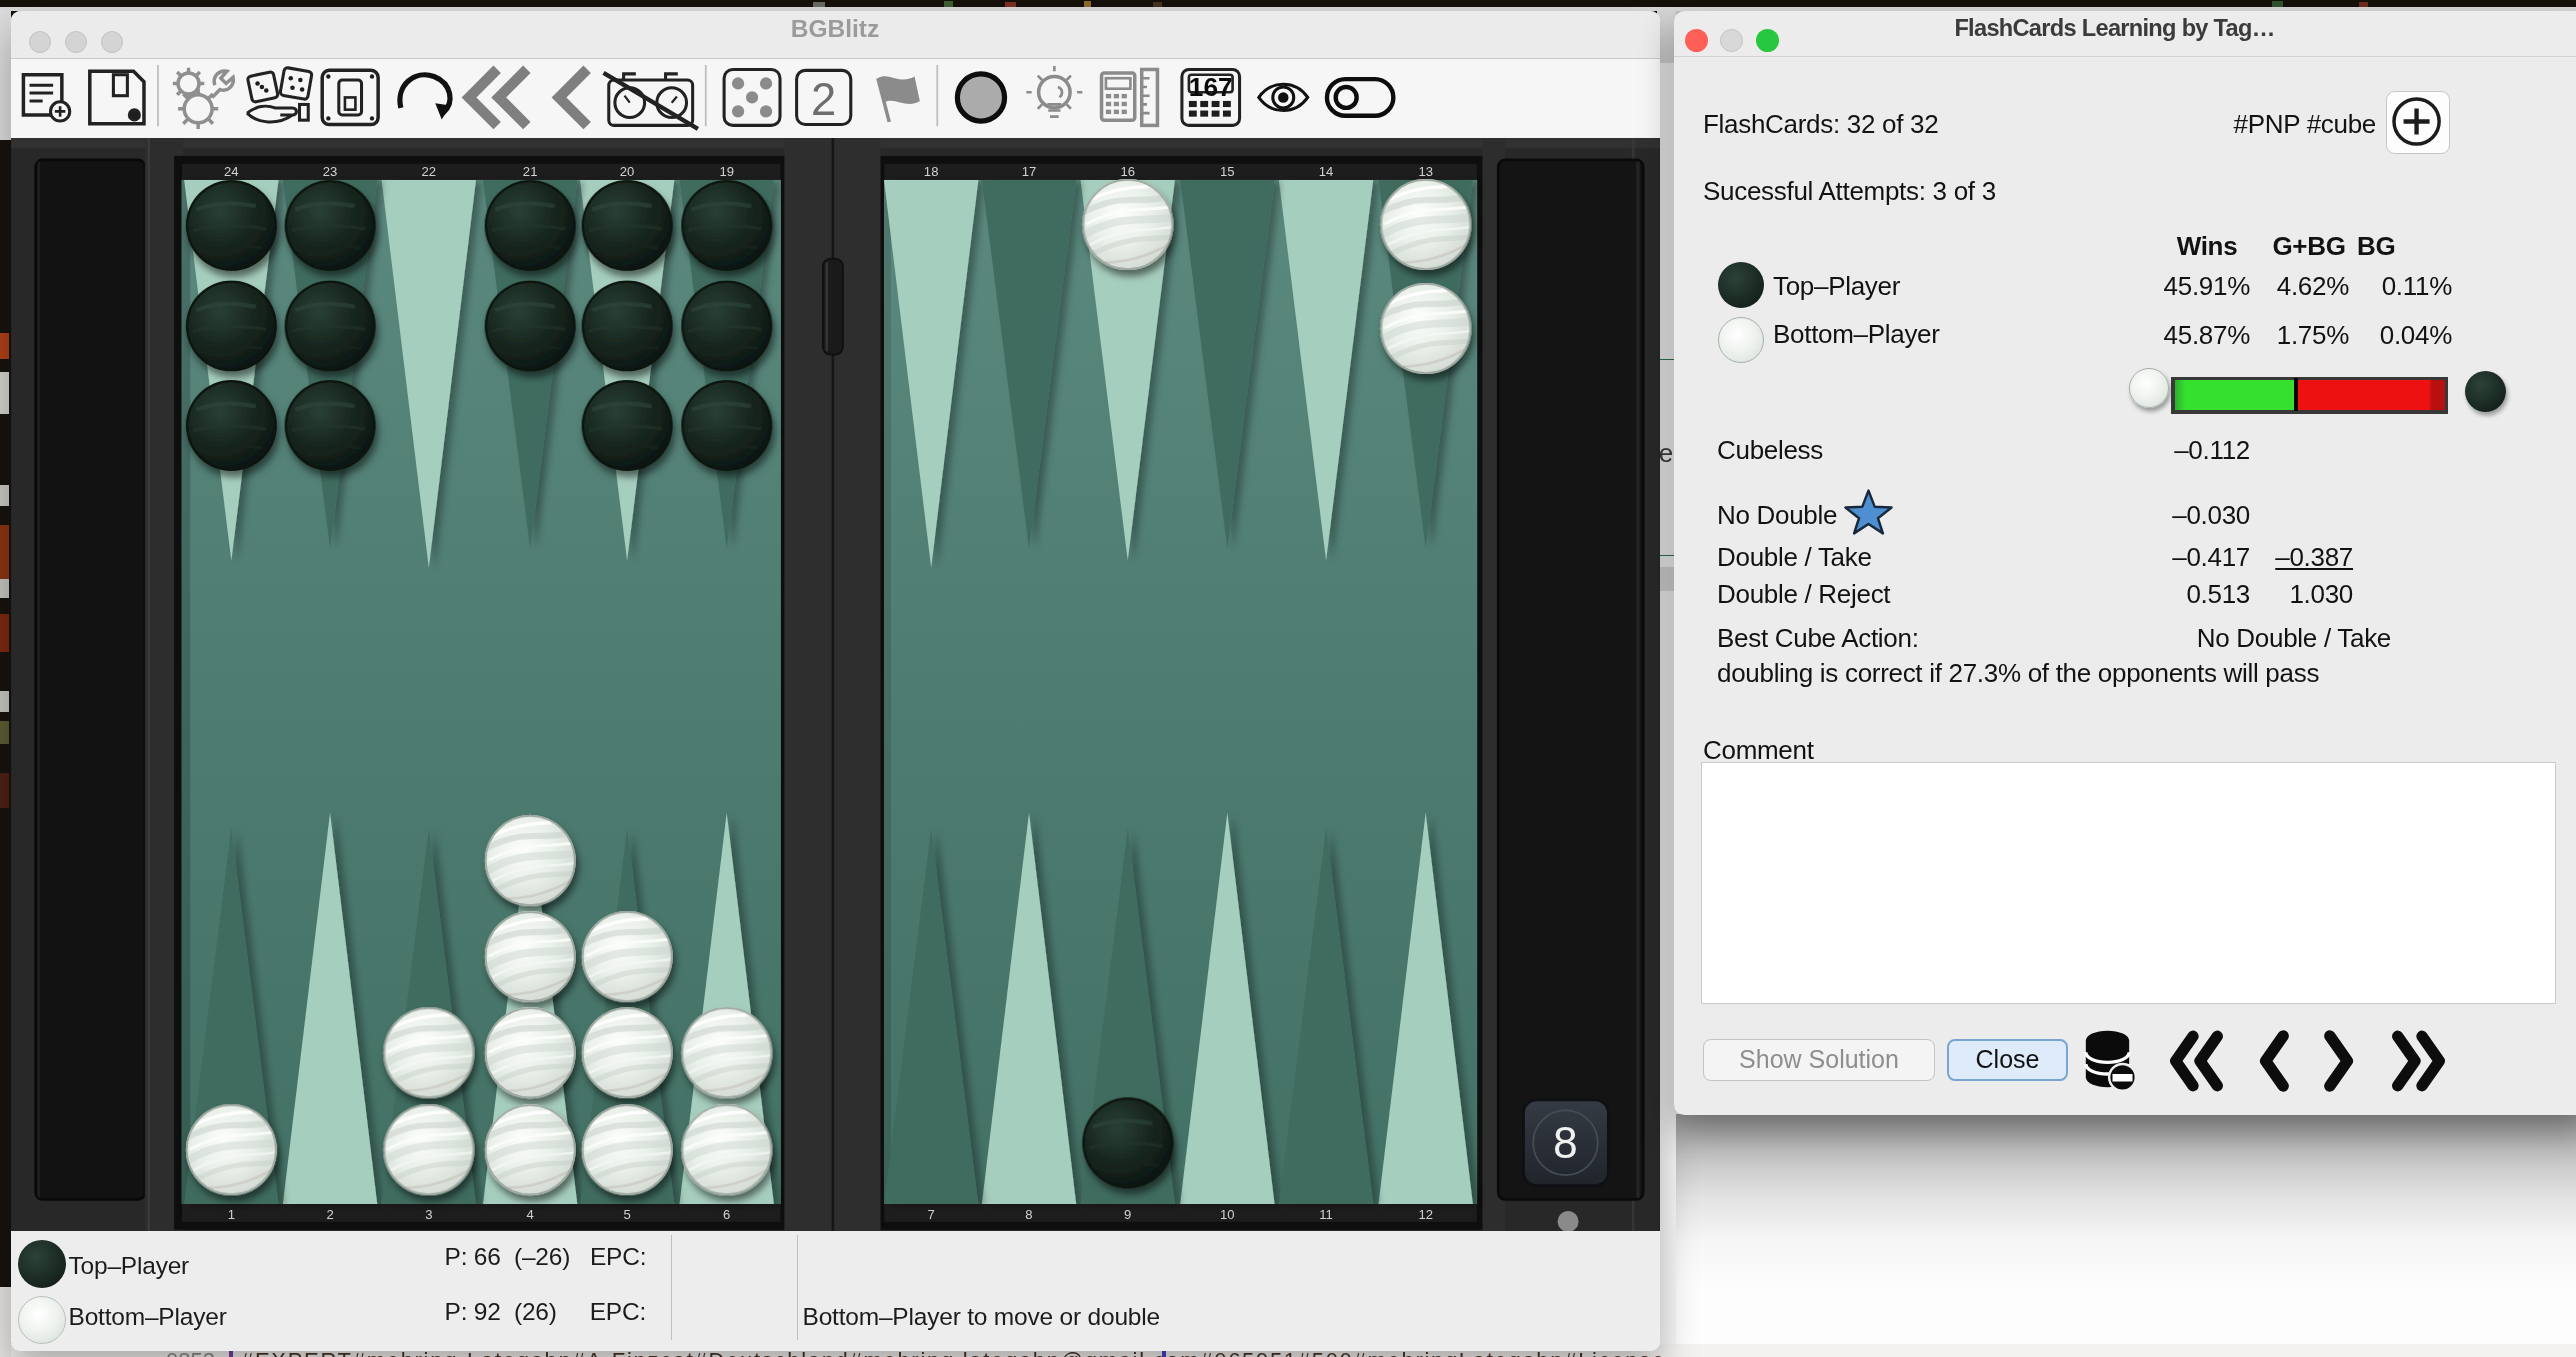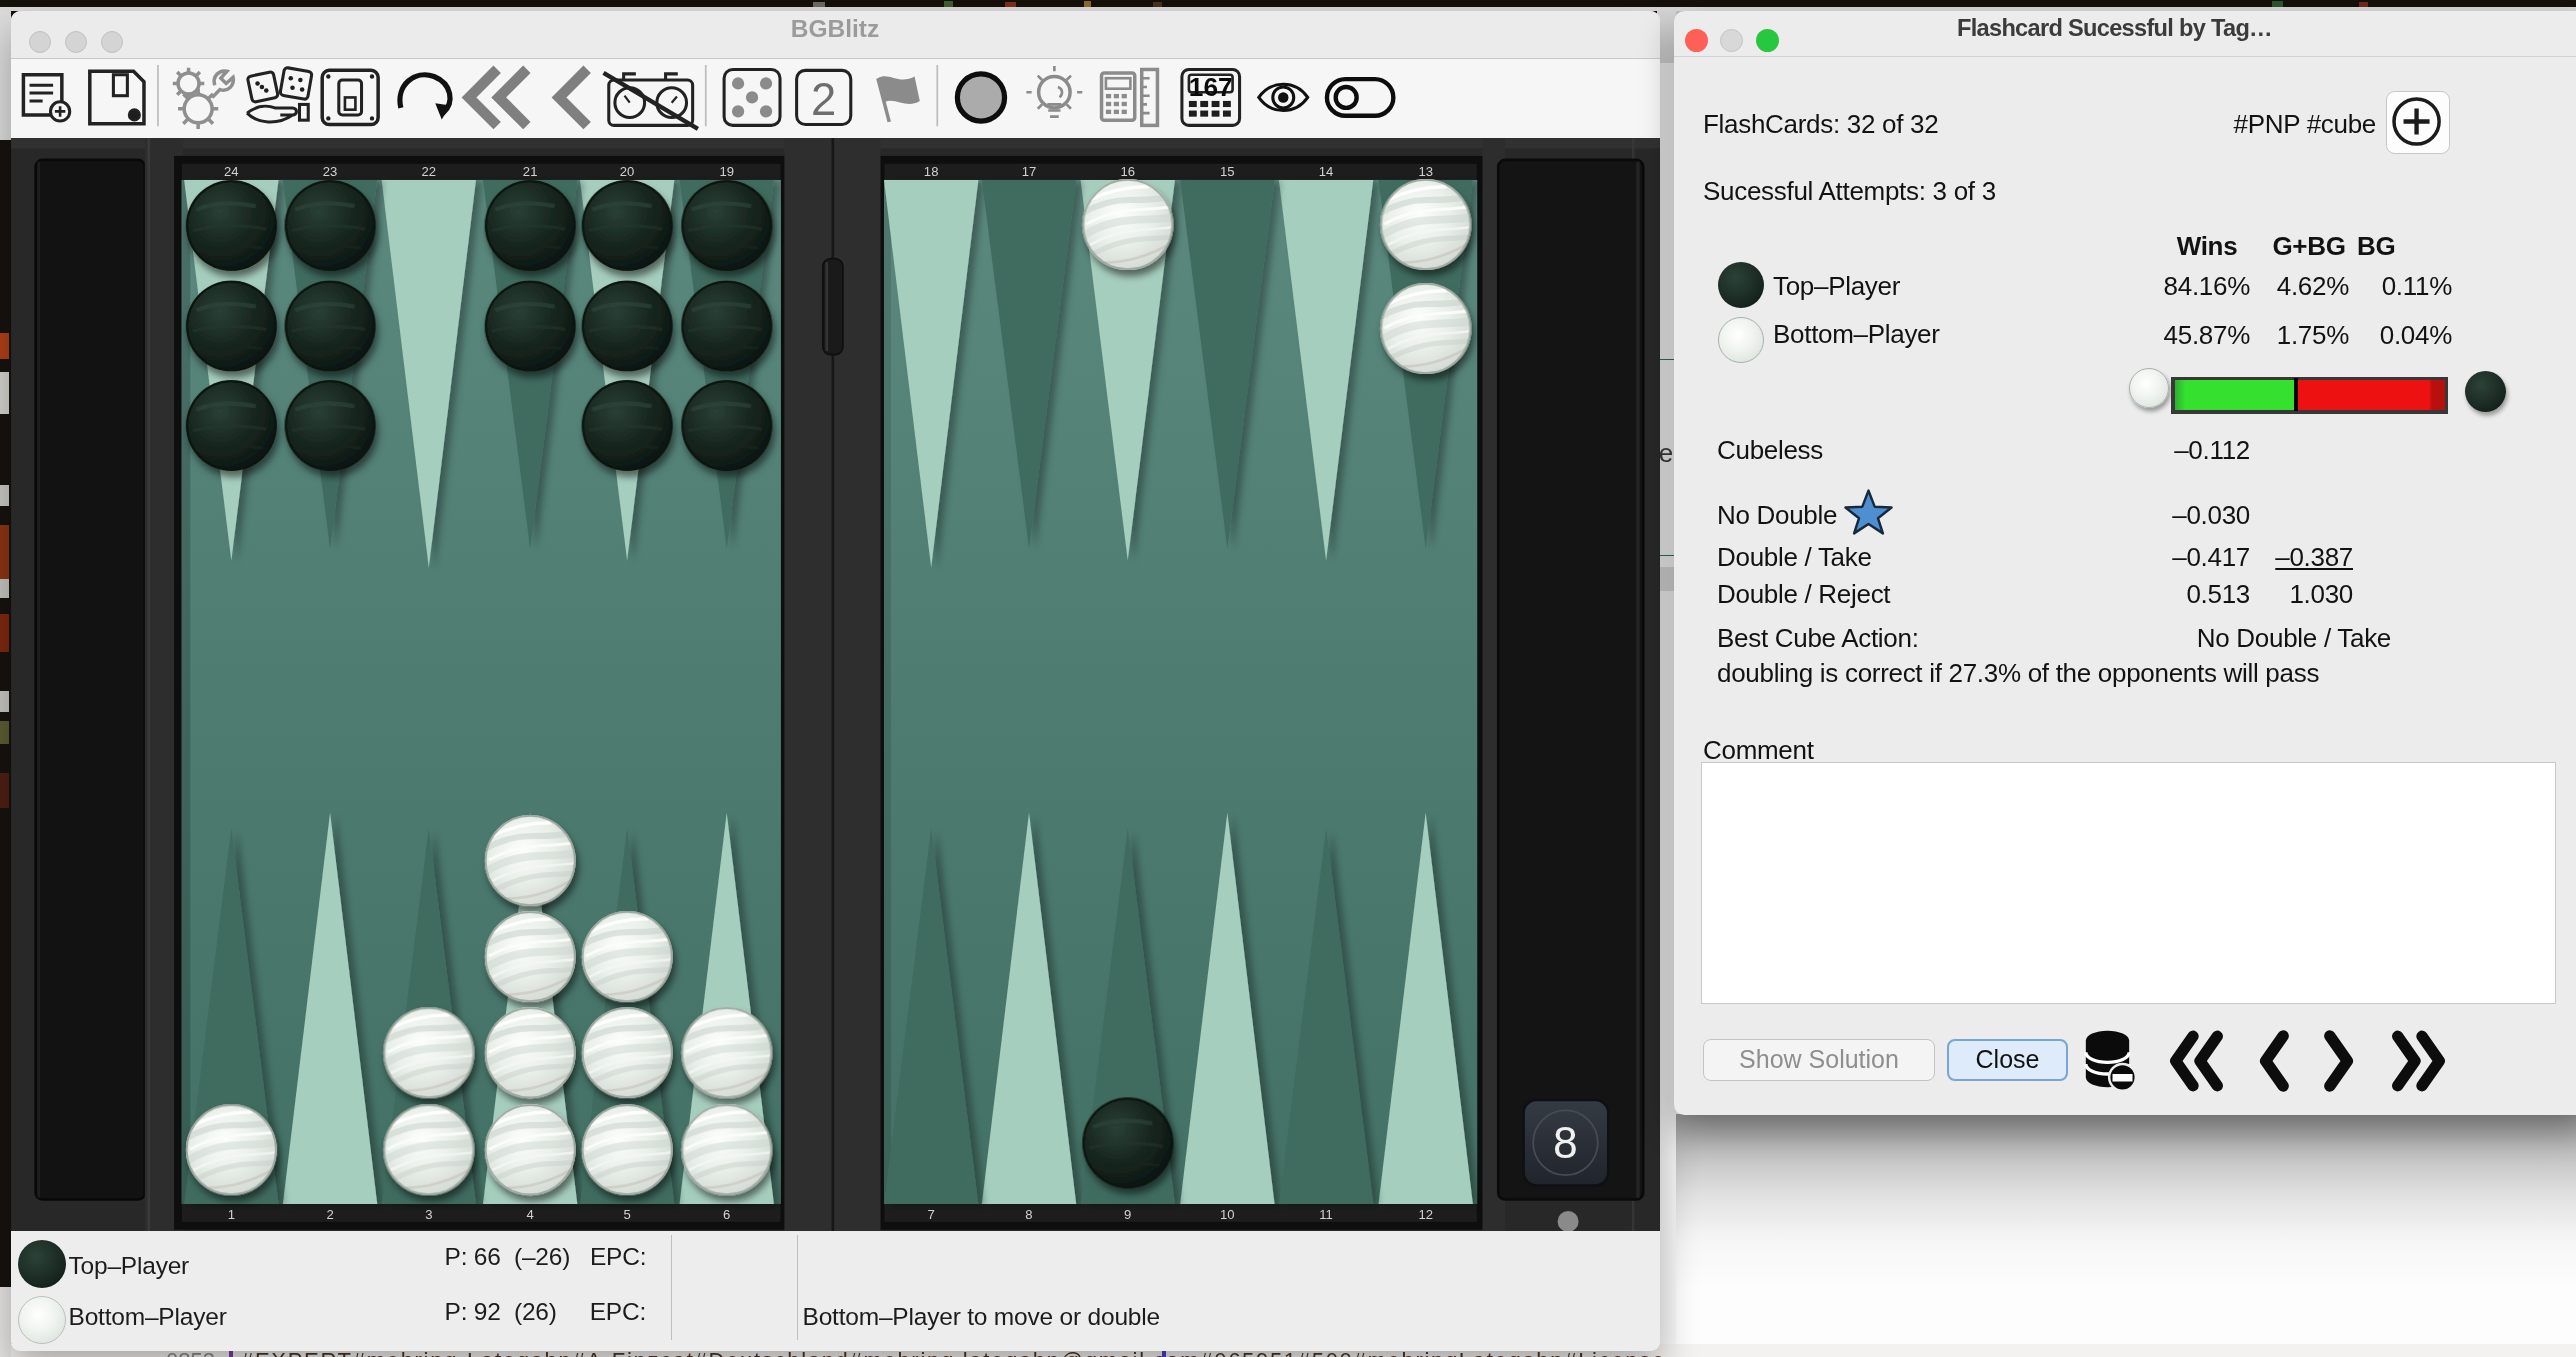--- a/index.html
+++ b/index.html
@@ -411,40 +411,40 @@
     <div class="abs" style="left:786px;top:4.4px;width:0.9px;height:105px;background:#bfbfbf;"></div>
     <div class="abs" style="left:792px;top:72px;">Bottom–Player to move or double</div>
   </div>
 </div>
 
 <div class="abs" id="dlg">
   <div class="abs" id="dtitle">
     <div class="abs dtl" style="left:10.5px;background:#fe5f57;"></div>
     <div class="abs dtl" style="left:46px;background:#d9d8d8;border:0.9px solid #c4c3c3;box-sizing:border-box;"></div>
     <div class="abs dtl" style="left:82px;background:#27c73f;"></div>
-    <div class="abs" id="dtitletext">Flashcard Sucessful by Tag…</div>
+    <div class="abs" id="dtitletext">FlashCards Learning by Tag…</div>
   </div>
   <div class="abs" id="dtitlesep"></div>
   <div class="abs" id="dbody" style="left:0;top:0;width:916px;height:1104px;font-size:27px;color:#121212;">
     
     <div class="abs dtxt" style="left:29px;top:98px;">FlashCards: 32 of 32</div>
     <div class="abs dtxt" style="left:440px;top:98px;width:262px;text-align:right;">#PNP #cube</div>
     <div class="abs" style="left:712px;top:80px;width:64px;height:63px;background:#fdfdfd;border:1.7px solid #c6c6c6;border-radius:8.7px;box-sizing:border-box;">
       <svg width="60" height="59" viewBox="0 0 69 68">
           <circle cx="34" cy="34" r="26" fill="none" stroke="#1c1c1c" stroke-width="4"></circle>
           <path d="M34 19 V49 M19 34 H49" stroke="#1c1c1c" stroke-width="5"></path>
         </svg>
     </div>
     <div class="abs dtxt" style="left:29px;top:165px;">Sucessful Attempts: 3 of 3</div>
     <div class="abs dtxt" style="left:472px;top:220px;width:122px;text-align:center;font-weight:bold;">Wins</div>
     <div class="abs dtxt" style="left:574px;top:220px;width:122px;text-align:center;font-weight:bold;">G+BG</div>
     <div class="abs dtxt" style="left:683px;top:220px;width:105px;font-weight:bold;">BG</div>
     <div class="abs" style="left:44px;top:251px;width:46px;height:46px;border-radius:50%;background:radial-gradient(circle at 38% 34%,#2c4237,#1b2b24 55%,#0c1511);"></div>
     <div class="abs dtxt" style="left:99px;top:260px;">Top–Player</div>
-    <div class="abs dtxt rnum" style="left:401px;top:260px;width:175px;">84.16%</div>
+    <div class="abs dtxt rnum" style="left:401px;top:260px;width:175px;">45.91%</div>
     <div class="abs dtxt rnum" style="left:553px;top:260px;width:122px;">4.62%</div>
     <div class="abs dtxt rnum" style="left:673px;top:260px;width:105px;">0.11%</div>
     <div class="abs" style="left:44px;top:306px;width:46px;height:46px;border-radius:50%;background:radial-gradient(circle at 42% 38%,#fff,#eff3ef 45%,#dde4de 80%,#c7cfc8);border:0.9px solid #a9b0aa;box-sizing:border-box;"></div>
     <div class="abs dtxt" style="left:99px;top:308px;">Bottom–Player</div>
     <div class="abs dtxt rnum" style="left:401px;top:309px;width:175px;">45.87%</div>
     <div class="abs dtxt rnum" style="left:553px;top:309px;width:122px;">1.75%</div>
     <div class="abs dtxt rnum" style="left:673px;top:309px;width:105px;">0.04%</div>
     
     <div class="abs" style="left:455px;top:357px;width:40px;height:40px;border-radius:50%;background:radial-gradient(circle at 42% 38%,#fff,#eff3ef 45%,#dde4de 80%,#c7cfc8);border:0.9px solid #a9b0aa;box-sizing:border-box;box-shadow:1.7px 3.5px 4.4px rgba(0,0,0,0.35);"></div>
     <div class="abs" style="left:791px;top:360px;width:41px;height:41px;border-radius:50%;background:radial-gradient(circle at 38% 34%,#2c4237,#1b2b24 55%,#0c1511);box-shadow:1.7px 3.5px 4.4px rgba(0,0,0,0.35);"></div>

